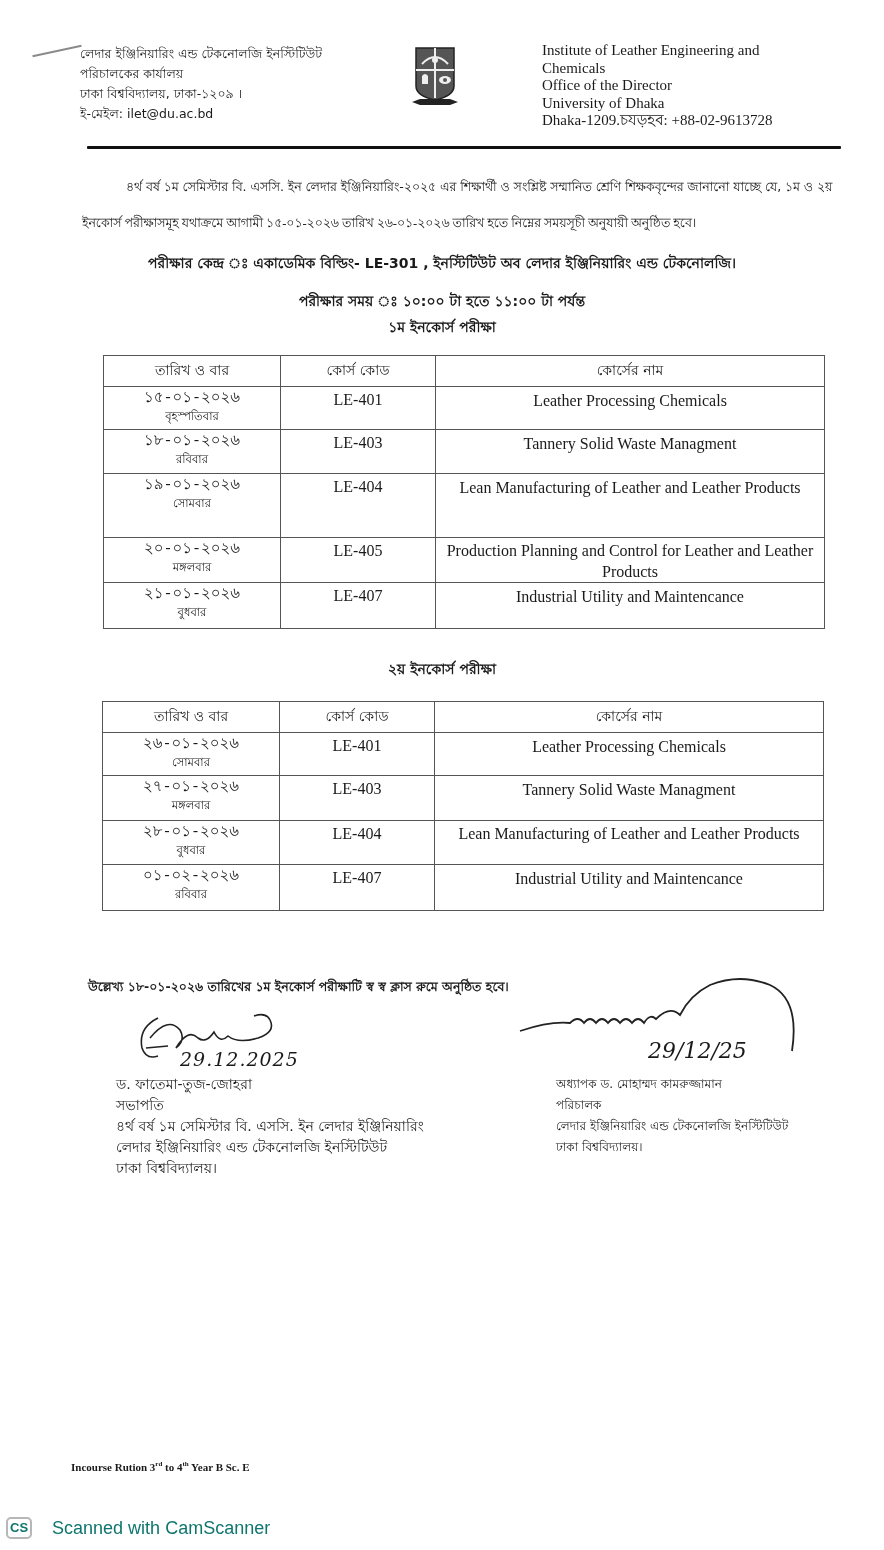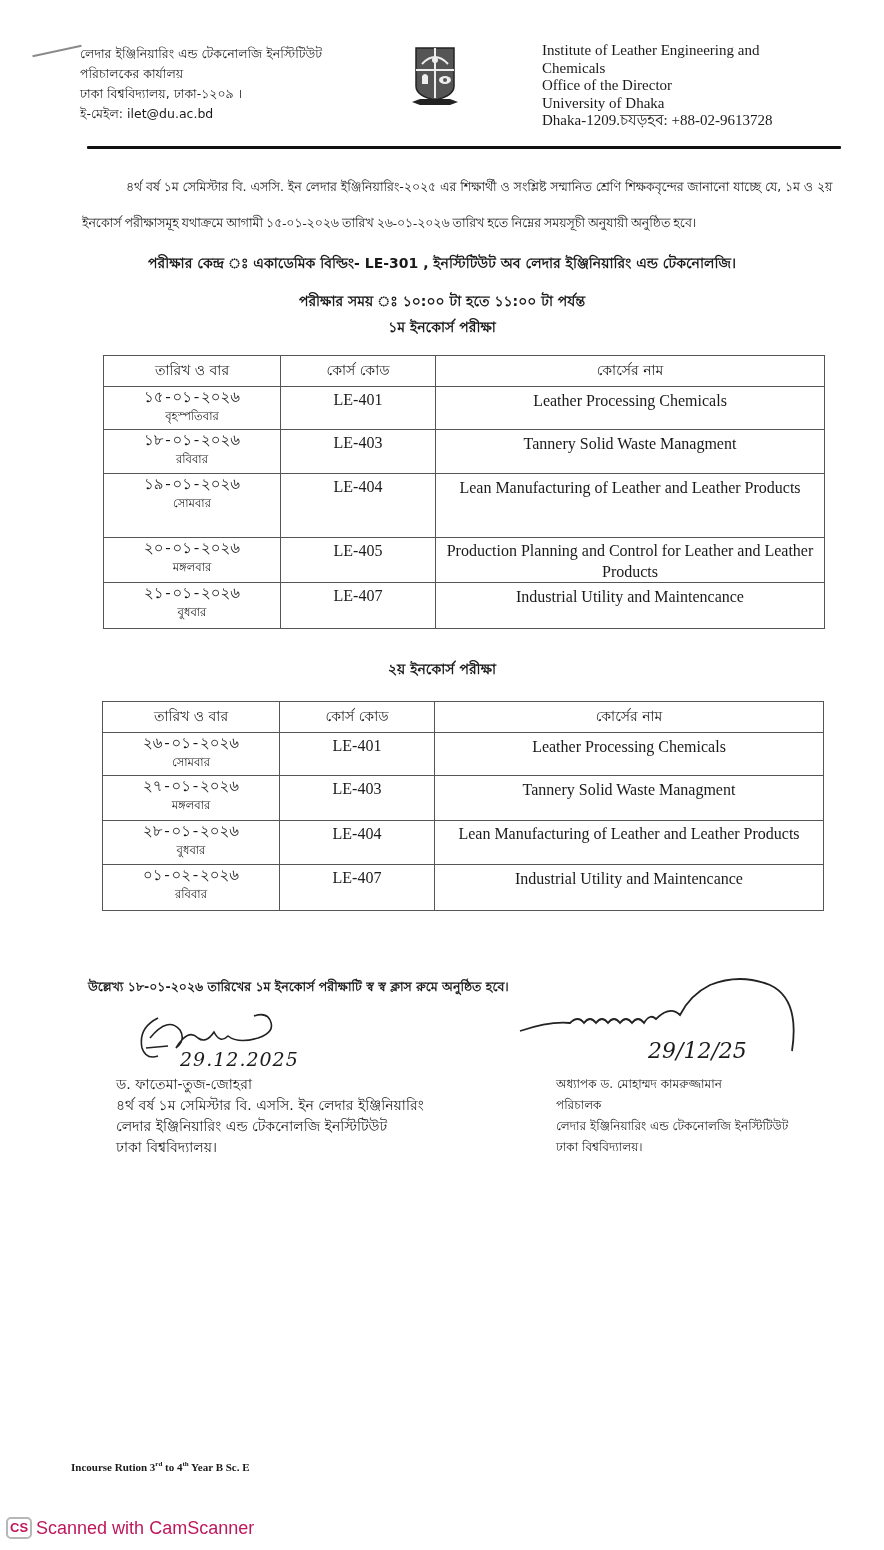--- a/index.html
+++ b/index.html
@@ -35,21 +35,21 @@
 
   .note { left: 88px; top: 978px; font-size: 12.5px; font-weight: bold; }
 
   .sig-left-block { left: 116px; top: 1074px; font-size: 14px; line-height: 21px; }
   .sig-right-block { left: 509px; top: 1074px; font-size: 12px; line-height: 21px; margin-left: 47px; }
   .sig-date-l { left: 180px; top: 1048px; font-size: 19px; font-style: italic; font-family: "DejaVu Serif", serif; letter-spacing: 1px; }
   .sig-date-r { left: 648px; top: 1038px; font-size: 22px; font-style: italic; font-family: "DejaVu Serif", serif; }
 
   .footer { left: 71px; top: 1460px; font-size: 11px; font-weight: bold; }
   .footer sup { font-size: 7px; }
-  .cs { left: 6px; top: 1517px; font-family: "Liberation Sans", sans-serif; font-size: 18px; color: #be185d; display: flex; align-items: center; gap: 4px; }
+  .cs { left: 6px; top: 1517px; font-family: "Liberation Sans", sans-serif; font-size: 18px; color: #0f766e; display: flex; align-items: center; gap: 20px; }
   .cs-badge { border: 2px solid #b7b7b7; border-radius: 5px; font-size: 13px; font-weight: bold; padding: 0 2px; line-height: 18px; }
 </style>
 </head>
 <body>
 
 <div class="abs hdr-left bn">
   <span class="mark"></span>
   <div>লেদার ইঞ্জিনিয়ারিং এন্ড টেকনোলজি ইনস্টিটিউট</div>
   <div>পরিচালকের কার্যালয়</div>
   <div>ঢাকা বিশ্ববিদ্যালয়, ঢাকা-১২০৯ ।</div>
@@ -220,20 +220,21 @@
 <div class="abs note bn">উল্লেখ্য  ১৮-০১-২০২৬ তারিখের ১ম ইনকোর্স পরীক্ষাটি স্ব স্ব ক্লাস রুমে অনুষ্ঠিত হবে।</div>
 
 <svg class="abs" style="left:128px; top:1008px;" width="160" height="60" viewBox="0 0 160 60">
   <path d="M30 10 Q10 20 14 40 Q18 52 30 48 M22 30 Q40 8 52 22 Q58 32 48 40 Q60 20 70 30 Q78 36 86 24 Q92 36 100 28 Q110 36 130 30 Q148 24 142 12 Q138 4 126 8" fill="none" stroke="#222" stroke-width="1.6"></path>
   <path d="M18 40 L40 38" stroke="#222" stroke-width="1.4"></path>
 </svg>
 <div class="abs sig-date-l">29.12.2025</div>
 
 <div class="abs sig-left-block bn">
   <div>ড. ফাতেমা-তুজ-জোহরা</div>
+  <div>সভাপতি</div>
   <div>৪র্থ বর্ষ ১ম সেমিস্টার বি. এসসি. ইন লেদার ইঞ্জিনিয়ারিং</div>
   <div>লেদার ইঞ্জিনিয়ারিং এন্ড টেকনোলজি ইনস্টিটিউট</div>
   <div>ঢাকা বিশ্ববিদ্যালয়।</div>
 </div>
 
 <svg class="abs" style="left:510px; top:975px;" width="300" height="80" viewBox="0 0 300 80">
   <path d="M10 56 Q40 46 60 48 Q68 40 74 48 Q80 40 86 48 Q92 40 98 48 Q104 40 110 48 Q116 40 122 48 Q128 40 134 48 Q140 38 146 44 Q160 30 170 40 Q180 20 200 10 Q230 -2 260 10 Q290 24 282 76" fill="none" stroke="#222" stroke-width="1.8"></path>
 </svg>
 <div class="abs sig-date-r">29/12/25</div>
 

